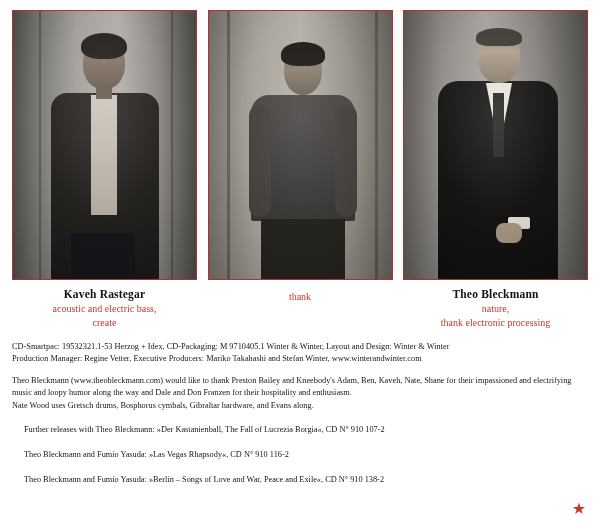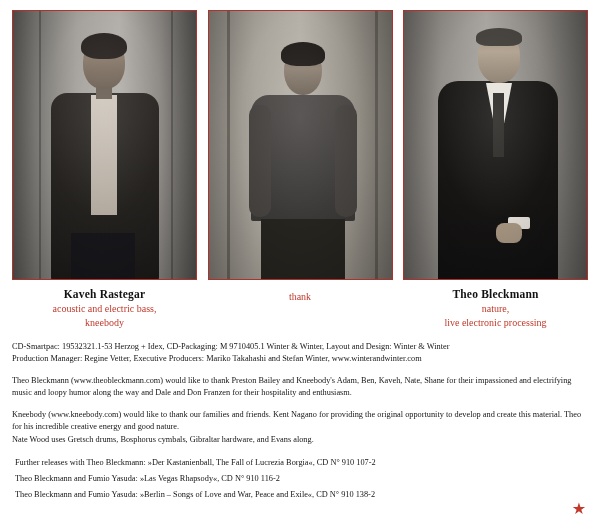--- a/index.html
+++ b/index.html
@@ -209,21 +209,21 @@
   }
   .textblock p {
     margin: 0;
   }
   .para-gap {
     margin-top: 9px !important;
   }
   .releases {
     margin-top: 11px;
   }
-  .releases p { margin: 3px; line-height: 1.55; }
+  .releases p { margin: 12px; line-height: 1.55; }
 
   .star {
     position: absolute;
     right: 14px;
     bottom: 6px;
     color: #c0392b;
     font-size: 16px;
     line-height: 1;
   }
 </style>
@@ -279,46 +279,45 @@
     </div>
 
   </div>
 
   <div class="names-row">
 
     <div class="name-cell">
       <div class="name">Kaveh Rastegar</div>
       <div class="role">
         <span>acoustic and electric bass,</span><br>
-        <span>kneebody</span>
+        <span>create</span>
       </div>
     </div>
 
     <div class="name-cell">
       <div class="role">
         <span>thank</span>
       </div>
     </div>
 
     <div class="name-cell">
       <div class="name">Theo Bleckmann</div>
       <div class="role">
         <span>nature,</span><br>
-        <span>live electronic processing</span>
+        <span>thank electronic processing</span>
       </div>
     </div>
 
   </div>
 
   <div class="textblock">
     <p>CD-Smartpac: 19532321.1-53 Herzog + Idex, CD-Packaging: M 9710405.1 Winter &amp; Winter, Layout and Design: Winter &amp; Winter</p>
     <p>Production Manager: Regine Vetter, Executive Producers: Mariko Takahashi and Stefan Winter, www.winterandwinter.com</p>
 
     <p class="para-gap">Theo Bleckmann (www.theobleckmann.com) would like to thank Preston Bailey and Kneebody's Adam, Ben, Kaveh, Nate, Shane for their impassioned and electrifying music and loopy humor along the way and Dale and Don Franzen for their hospitality and enthusiasm.</p>
-    <p class="para-gap">Kneebody (www.kneebody.com) would like to thank our families and friends. Kent Nagano for providing the original opportunity to develop and create this material. Theo for his incredible creative energy and good nature.</p>
     <p>Nate Wood uses Gretsch drums, Bosphorus cymbals, Gibraltar hardware, and Evans along.</p>
 
     <div class="releases">
       <p>Further releases with Theo Bleckmann: »Der Kastanienball, The Fall of Lucrezia Borgia«, CD N° 910 107-2</p>
       <p>Theo Bleckmann and Fumio Yasuda: »Las Vegas Rhapsody«, CD N° 910 116-2</p>
       <p>Theo Bleckmann and Fumio Yasuda: »Berlin – Songs of Love and War, Peace and Exile«, CD N° 910 138-2</p>
     </div>
   </div>
 
   <div class="star">★</div>

